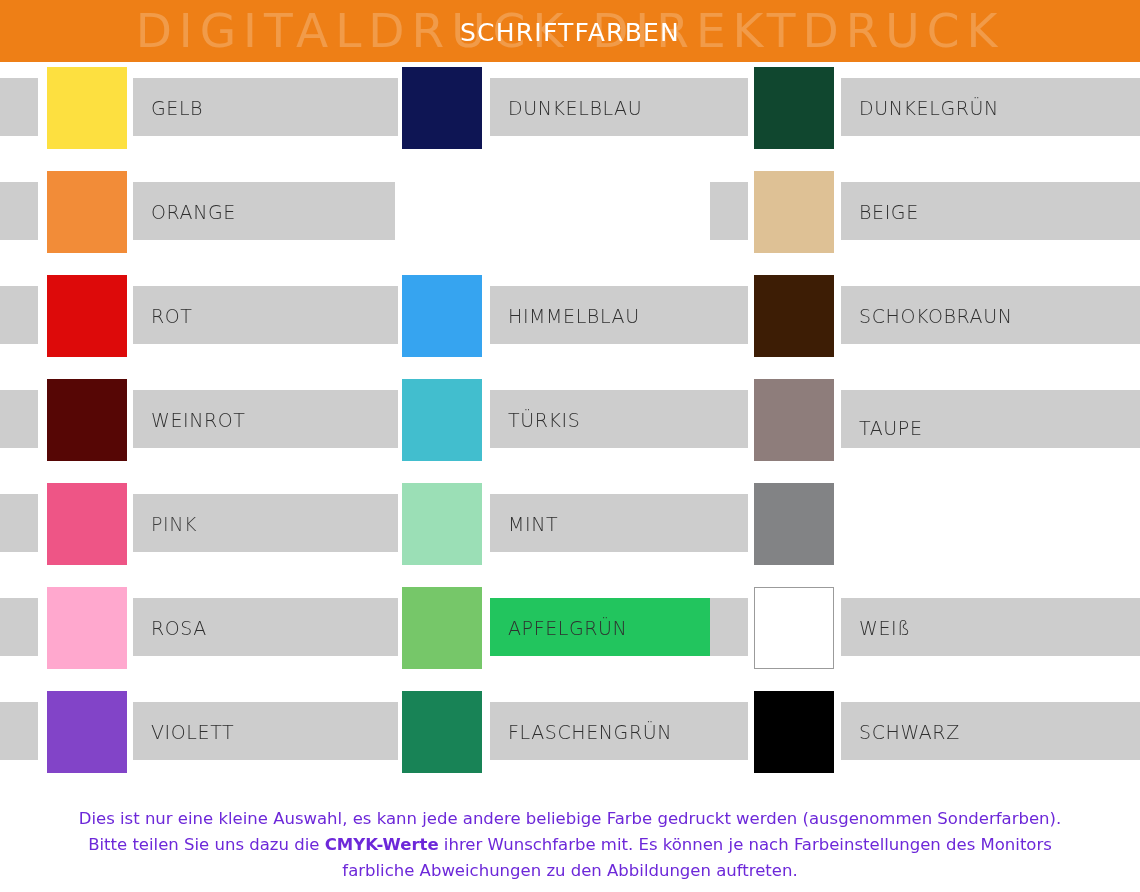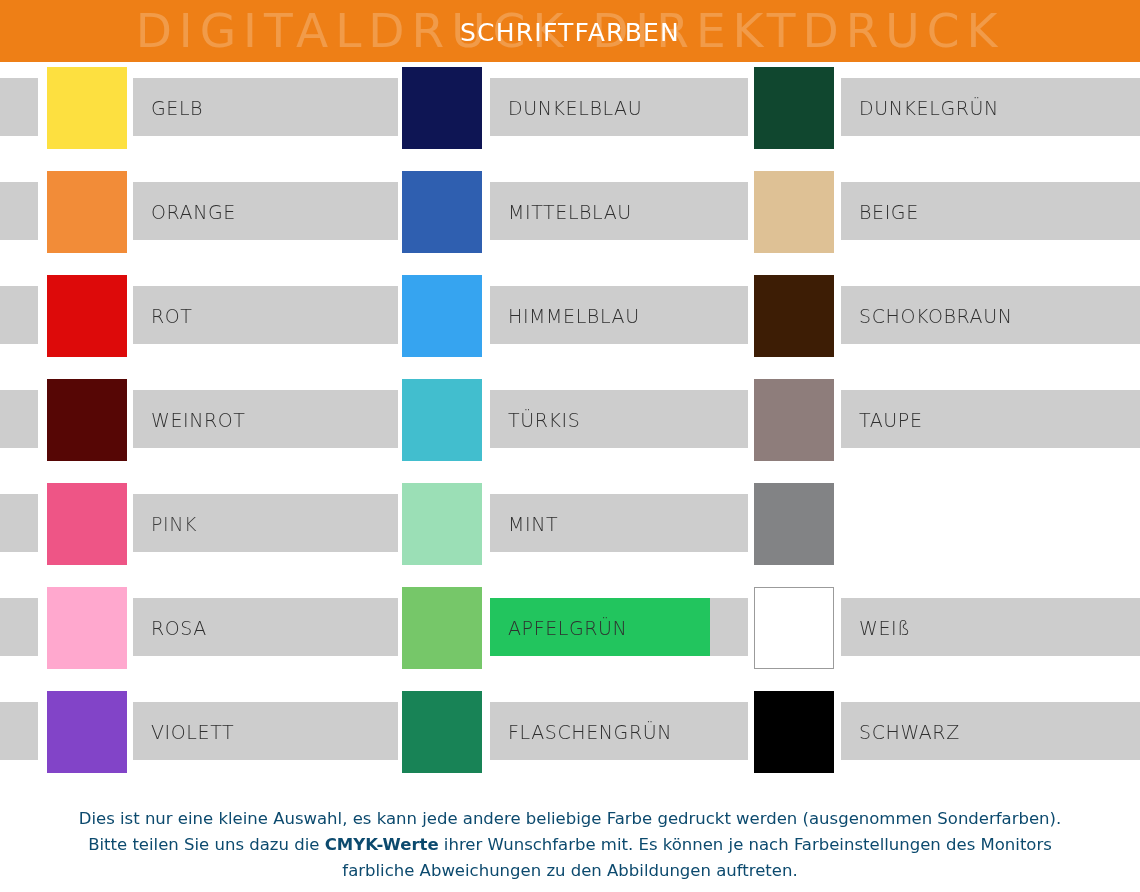--- a/index.html
+++ b/index.html
@@ -129,21 +129,21 @@
   
   .footer {
     position: absolute;
     left: 0;
     top: 806px;
     width: 1140px;
     text-align: center;
     font-family: "DejaVu Sans", sans-serif;
     font-size: 16.5px;
     line-height: 26px;
-    color: #0c4a6e;
+    color: #6d28d9;
   }
   .footer .emph { font-weight: bold; }
 </style>
 </head>
 <body>
 
 <div class="header" style="background: rgb(238, 127, 22);">
   <div class="header-watermark">DIGITALDRUCK   DIREKTDRUCK</div>
   <div class="header-title" style="color: rgb(255, 255, 255);">SCHRIFTFARBEN</div>
 </div>
@@ -173,27 +173,20 @@
       </div>
     </div>
     <div class="row" style="top: 104px;">
       <div class="cell c0">
         <div class="stub" style="background: rgb(205, 205, 205);"></div>
         <div class="bar" style="background: rgb(205, 205, 205);">
           <div class="bar-label" style="color: rgb(47, 47, 47);">ORANGE</div>
         </div>
         <div class="swatch" style="background: rgb(242, 140, 56);"></div>
       </div>
-      <div class="cell c1">
-        <div class="stub" style="background: rgb(205, 205, 205);"></div>
-        <div class="bar" style="background: rgb(205, 205, 205);">
-          <div class="bar-label" style="color: rgb(47, 47, 47);">MITTELBLAU</div>
-        </div>
-        <div class="swatch" style="background: rgb(47, 95, 176);"></div>
-      </div>
       <div class="cell c2">
         <div class="stub" style="background: rgb(205, 205, 205);"></div>
         <div class="bar" style="background: rgb(205, 205, 205);">
           <div class="bar-label" style="color: rgb(47, 47, 47);">BEIGE</div>
         </div>
         <div class="swatch" style="background: rgb(222, 193, 149);"></div>
       </div>
     </div>
     <div class="row" style="top: 208px;">
       <div class="cell c0">
@@ -229,21 +222,21 @@
       <div class="cell c1">
         <div class="stub" style="background: rgb(205, 205, 205);"></div>
         <div class="bar" style="background: rgb(205, 205, 205);">
           <div class="bar-label" style="color: rgb(47, 47, 47);">TÜRKIS</div>
         </div>
         <div class="swatch" style="background: rgb(66, 190, 206);"></div>
       </div>
       <div class="cell c2">
         <div class="stub" style="background: rgb(205, 205, 205);"></div>
         <div class="bar" style="background: rgb(205, 205, 205);">
-          <div class="bar-label" style="color: rgb(47, 47, 47);">TAUPE</div>
+          <div class="bar-label" style="color: rgb(47, 47, 47); margin-top: 8px;">TAUPE</div>
         </div>
         <div class="swatch" style="background: rgb(142, 125, 123);"></div>
       </div>
     </div>
     <div class="row" style="top: 416px;">
       <div class="cell c0">
         <div class="stub" style="background: rgb(205, 205, 205);"></div>
         <div class="bar" style="background: rgb(205, 205, 205);">
           <div class="bar-label" style="color: #404040;">PINK</div>
         </div>

